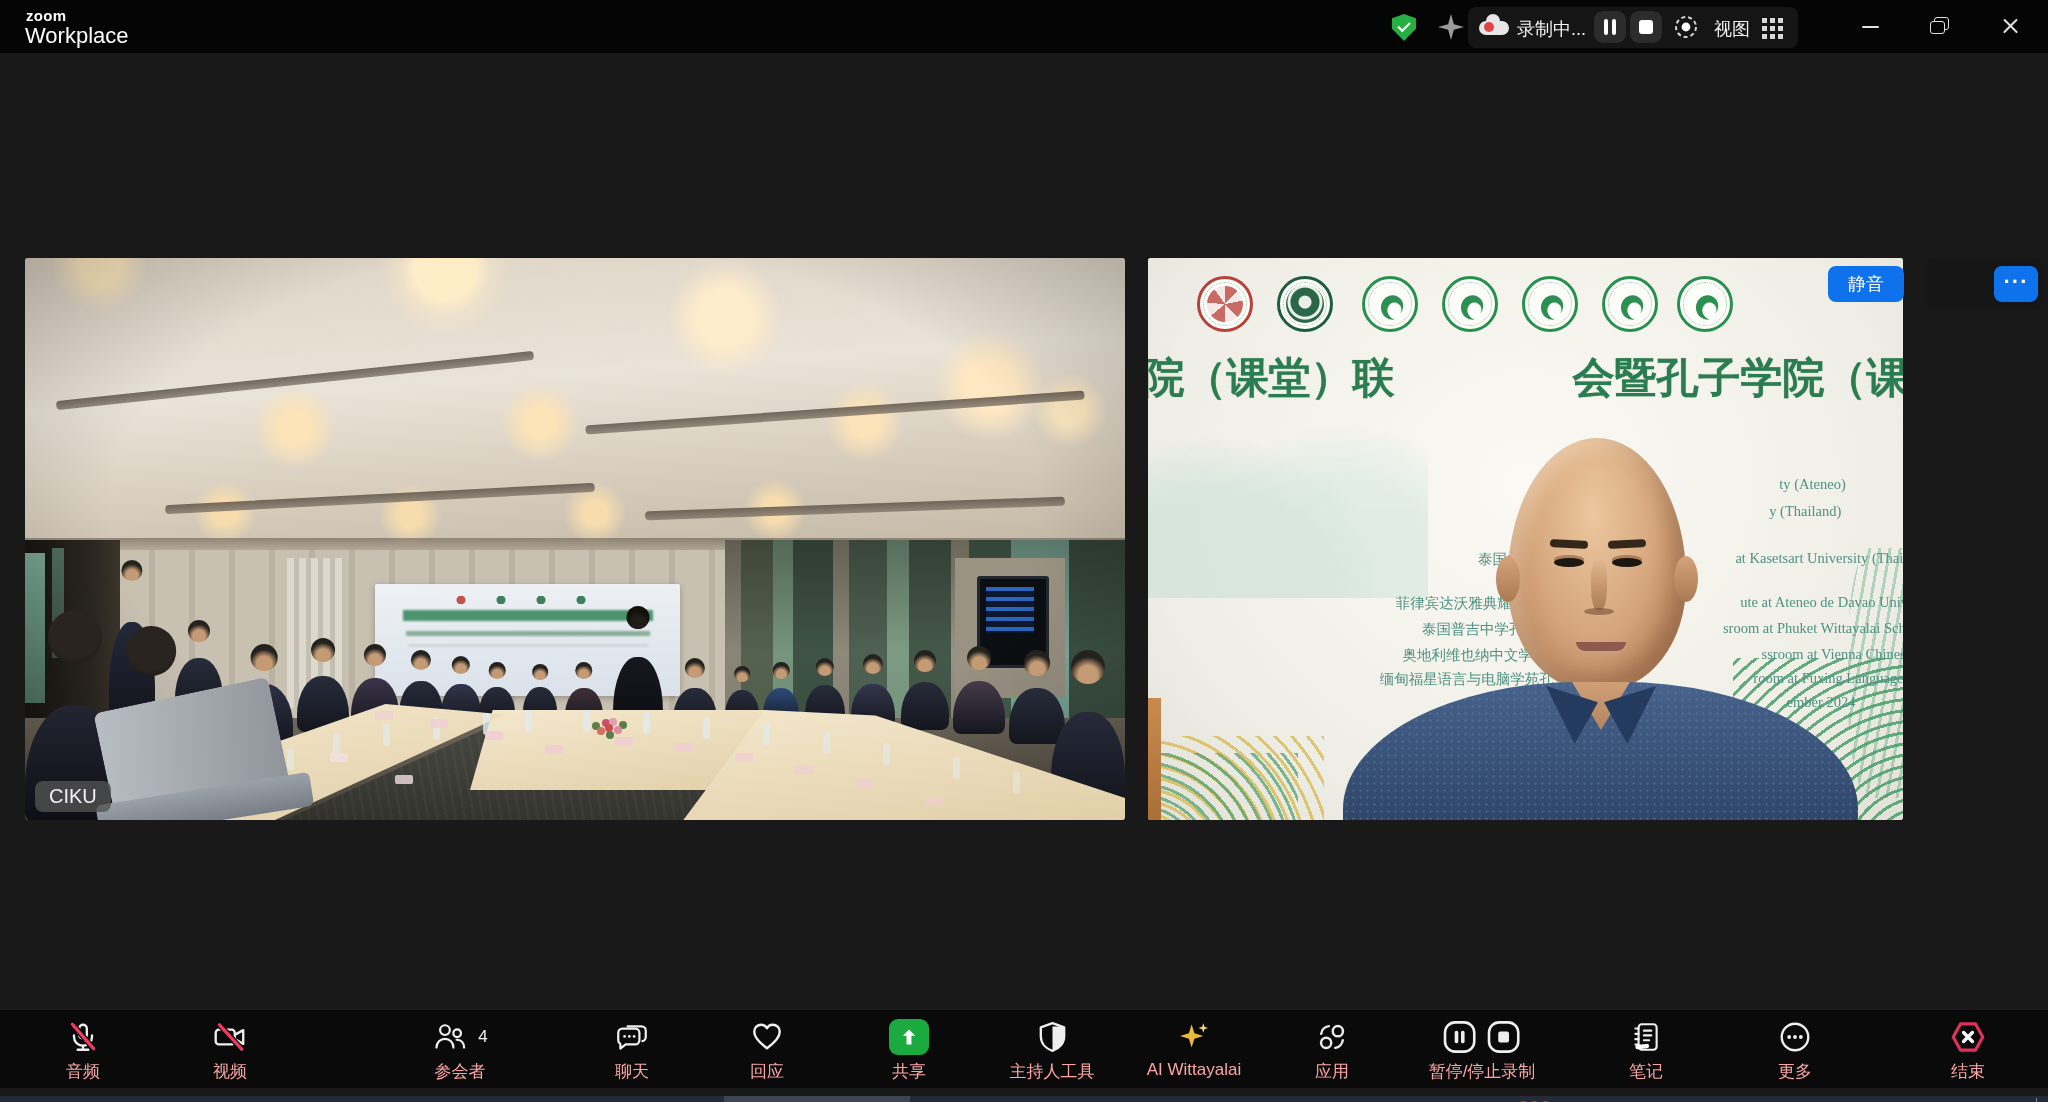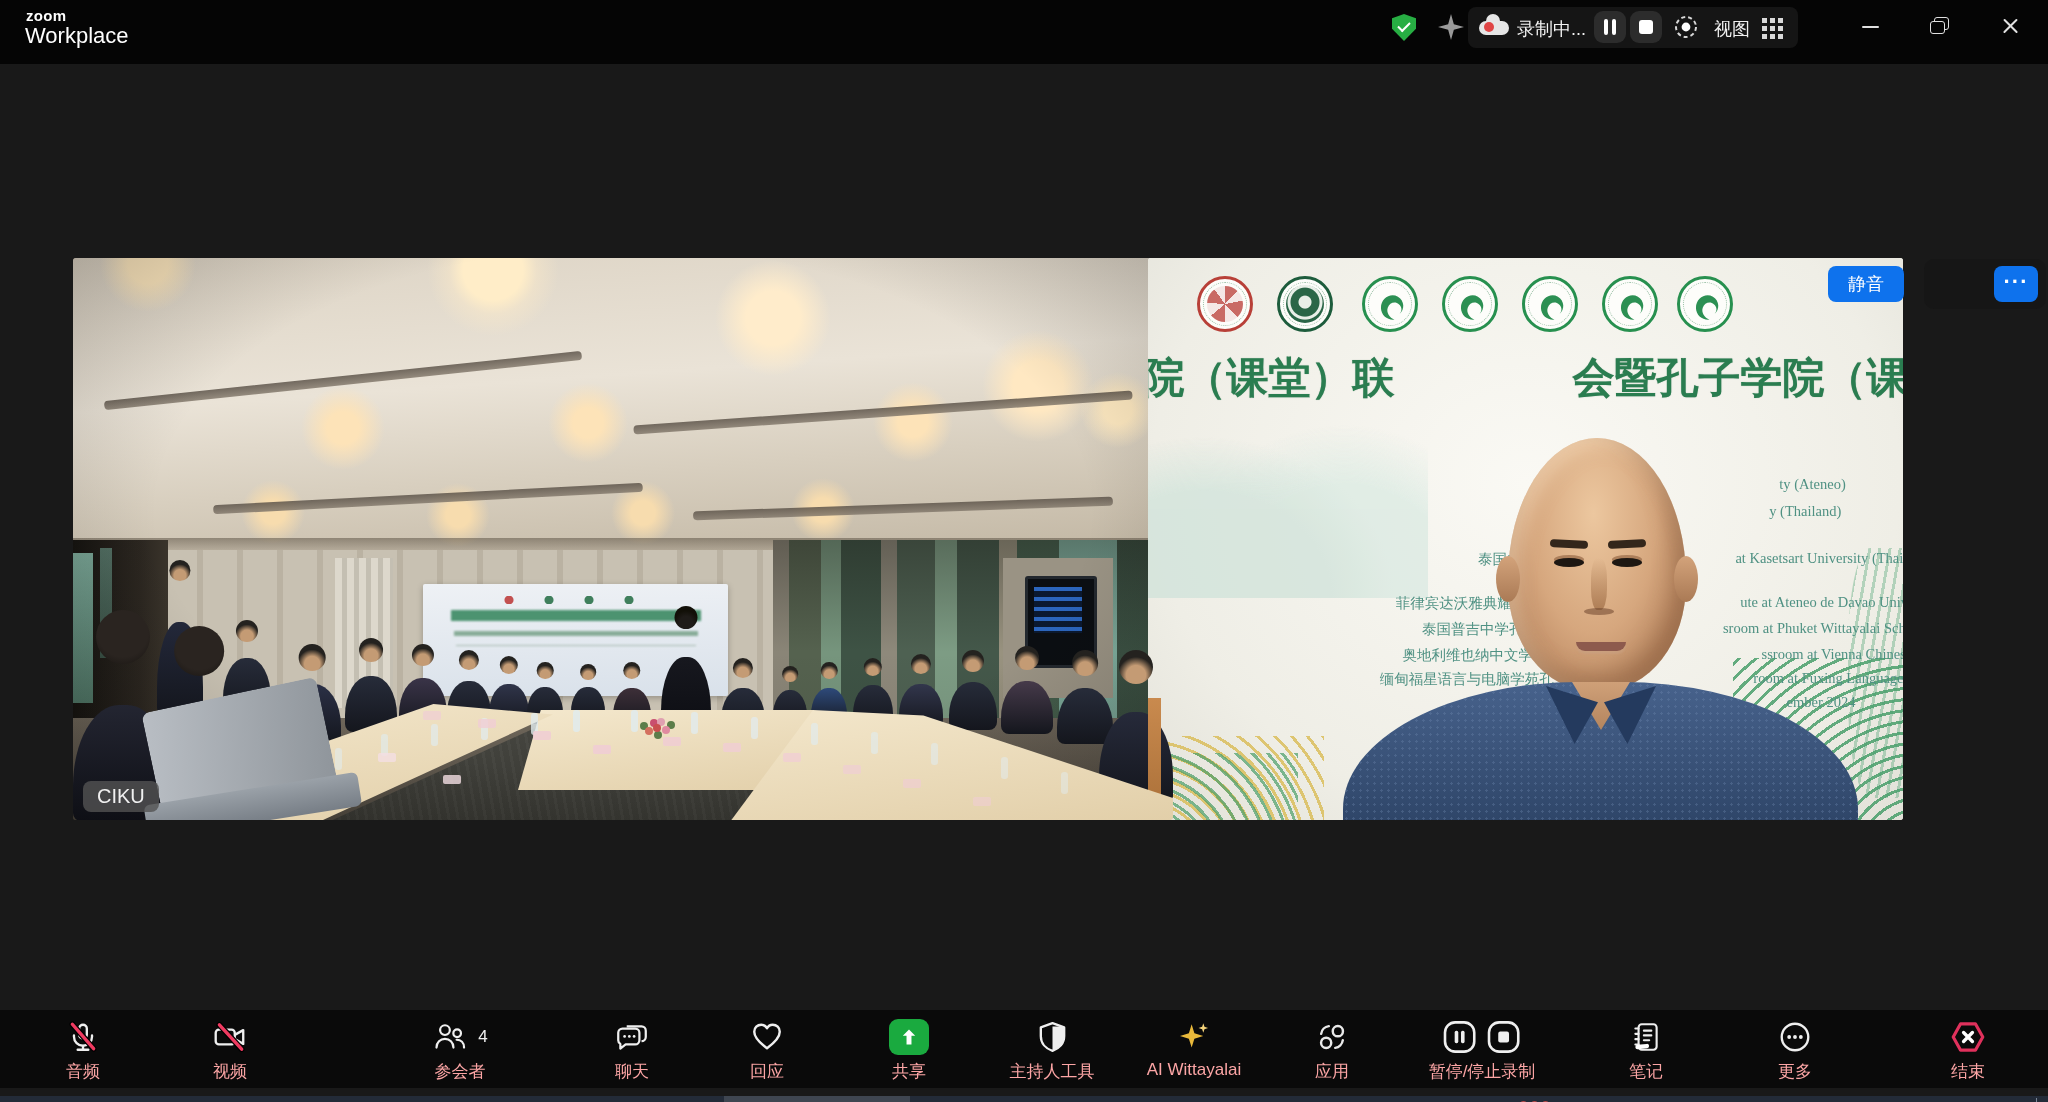--- a/index.html
+++ b/index.html
@@ -1,20 +1,20 @@
 <!DOCTYPE html>
 <html><head>
 <meta charset="utf-8">
 <style>
   html,body{margin:0;padding:0;background:#000;}
   .screen{position:relative;width:2048px;height:1102px;background:#191919;overflow:hidden;
           font-family:"Liberation Sans","DejaVu Sans",sans-serif;color:#e8e8e8;}
 
   
-  .titlebar{position:absolute;left:0;top:0;width:2048px;height:64px;background:#050505;z-index:40;}
+  .titlebar{position:absolute;left:0;top:0;width:2048px;height:53px;background:#050505;z-index:40;}
   .brand-small{position:absolute;left:26px;top:7px;font-size:15px;font-weight:bold;letter-spacing:.3px;color:#fff;}
   .brand-large{position:absolute;left:25px;top:23px;font-size:22px;font-weight:500;color:#fff;}
   .tb-right-panel{position:absolute;left:1468px;top:7px;width:330px;height:41px;background:#151515;border-radius:8px;}
   .shield-sec{position:absolute;left:1392px;top:14px;width:24px;height:27px;background:#27ae43;
      clip-path:polygon(50% 0,100% 16%,100% 55%,50% 100%,0 55%,0 16%);}
   .shield-sec::before{content:"";position:absolute;left:6px;top:8px;width:10px;height:5px;
      border-left:2.6px solid #fff;border-bottom:2.6px solid #fff;transform:rotate(-45deg);}
   .spark{width:26px;height:26px;clip-path:polygon(50% 0,61% 39%,100% 50%,61% 61%,50% 100%,39% 61%,0 50%,39% 39%);}
   .spark-gray{position:absolute;left:1438px;top:14px;background:#9a9a9a;}
   .spark-gray::after{content:"";position:absolute;right:1px;top:1px;width:8px;height:8px;background:#cfcfcf;
@@ -32,21 +32,21 @@
      box-shadow:8px 0 0 #d9d9d9,16px 0 0 #d9d9d9,0 8px 0 #d9d9d9,8px 8px 0 #d9d9d9,16px 8px 0 #d9d9d9,0 16px 0 #d9d9d9,8px 16px 0 #d9d9d9,16px 16px 0 #d9d9d9;}
   .win-btn{position:absolute;top:12px;width:40px;height:30px;}
   .minim::before{content:"";position:absolute;left:11px;top:14px;width:17px;height:2px;background:#e0e0e0;border-radius:1px;}
   .maxim::before{content:"";position:absolute;left:13px;top:5px;width:13px;height:11px;border:1.7px solid #e0e0e0;border-radius:3px;}
   .maxim::after{content:"";position:absolute;left:9px;top:9px;width:13px;height:11px;border:1.7px solid #e0e0e0;border-radius:3px;background:#050505;}
   .closer::before,.closer::after{content:"";position:absolute;left:10px;top:13px;width:19px;height:2.2px;background:#e0e0e0;border-radius:1px;}
   .closer::before{transform:rotate(45deg);} .closer::after{transform:rotate(-45deg);}
 
   
   .tile{position:absolute;top:258px;height:562px;border-radius:3px;overflow:hidden;}
-  .tile-left{left:25px;width:1100px;background:#6b6257;margin-left:48px;}
+  .tile-left{left:25px;width:1100px;background:#6b6257;}
   .tile-right{left:1148px;width:755px;background:#f2f1ea;}
 
   
   .ceiling{position:absolute;left:0;top:0;width:1100px;height:292px;
     background:
       radial-gradient(circle at 420px 12px,#ffedc8 0 30px,rgba(255,236,200,.4) 44px,transparent 66px),
       radial-gradient(circle at 75px 6px,#ffe9c0 0 20px,transparent 48px),
       radial-gradient(circle at 700px 60px,#ffeccb 0 27px,transparent 58px),
       radial-gradient(circle at 965px 128px,#ffe8c2 0 25px,transparent 56px),
       radial-gradient(circle at 270px 170px,#fde3b8 0 16px,transparent 42px),

